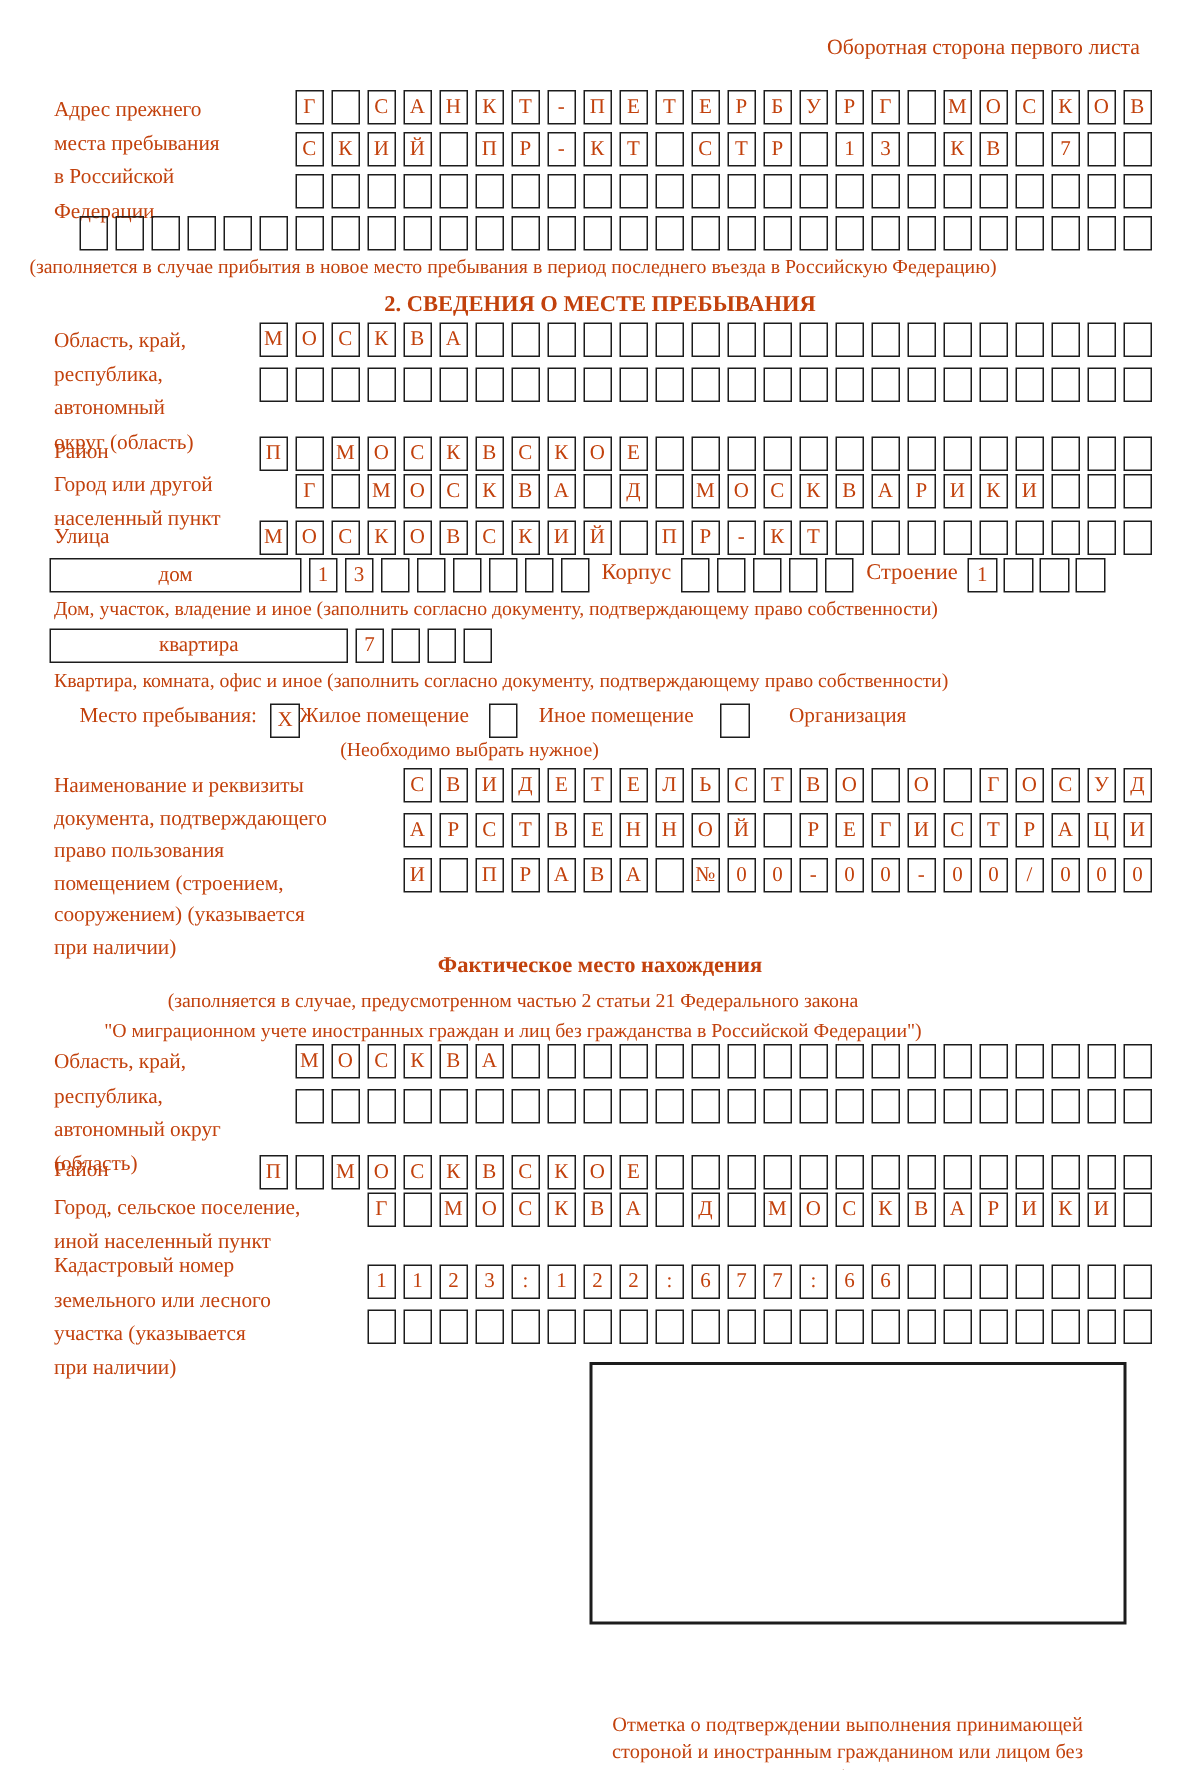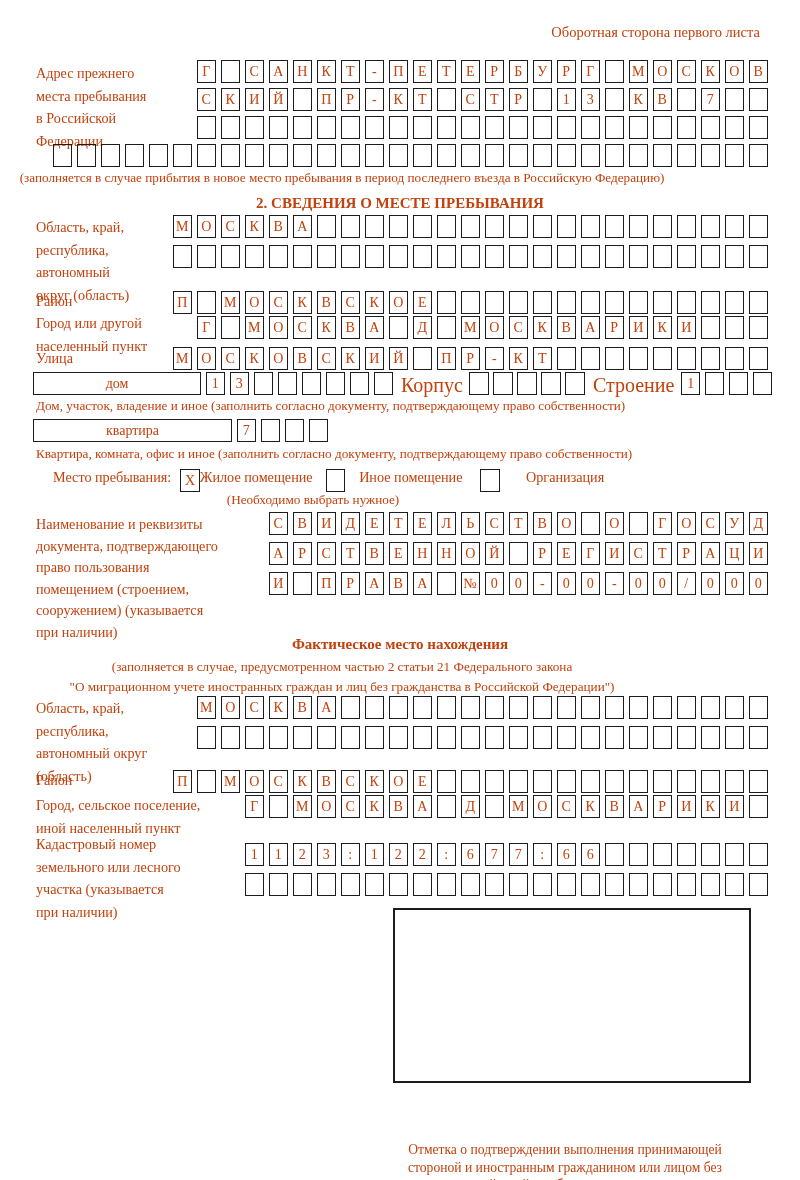--- a/index.html
+++ b/index.html
@@ -19,21 +19,21 @@
   }
   .cells-inline{display:flex;}
   .title{position:absolute;left:0;width:800px;text-align:center;font-weight:bold;font-size:15px;white-space:nowrap;}
   .cap{position:absolute;font-size:13.2px;white-space:nowrap;}
   .center{left:0;width:684px;text-align:center;}
   .domrow{position:absolute;left:33px;display:flex;align-items:flex-start;}
   .widebox{
     height:23px;box-sizing:border-box;border:1.6px solid #1c1c1c;
     display:flex;align-items:center;justify-content:center;font-size:14px;flex:0 0 auto;
   }
-  .inlbl{font-size:20px;margin:2px 2px 0 8px;white-space:nowrap;}
+  .inlbl{font-size:15px;margin:2px 2px 0 8px;white-space:nowrap;}
   .chkrow{position:absolute;left:53px;top:469px;display:flex;font-size:14.2px;}
   .chk{
     width:19.5px;height:23px;box-sizing:border-box;border:1.6px solid #1c1c1c;
     display:flex;align-items:center;justify-content:center;font-size:14px;flex:0 0 auto;
   }
   .stampbox{position:absolute;left:393px;top:908px;width:358px;height:175px;box-sizing:border-box;border:2px solid #1c1c1c;background:#fff;}
   .stampcap{position:absolute;left:330px;top:1141px;width:470px;text-align:center;font-size:13.6px;line-height:17.5px;}
   .stampcap .ln{white-space:nowrap;}
   .caplines .ln{white-space:nowrap;}
 </style>

